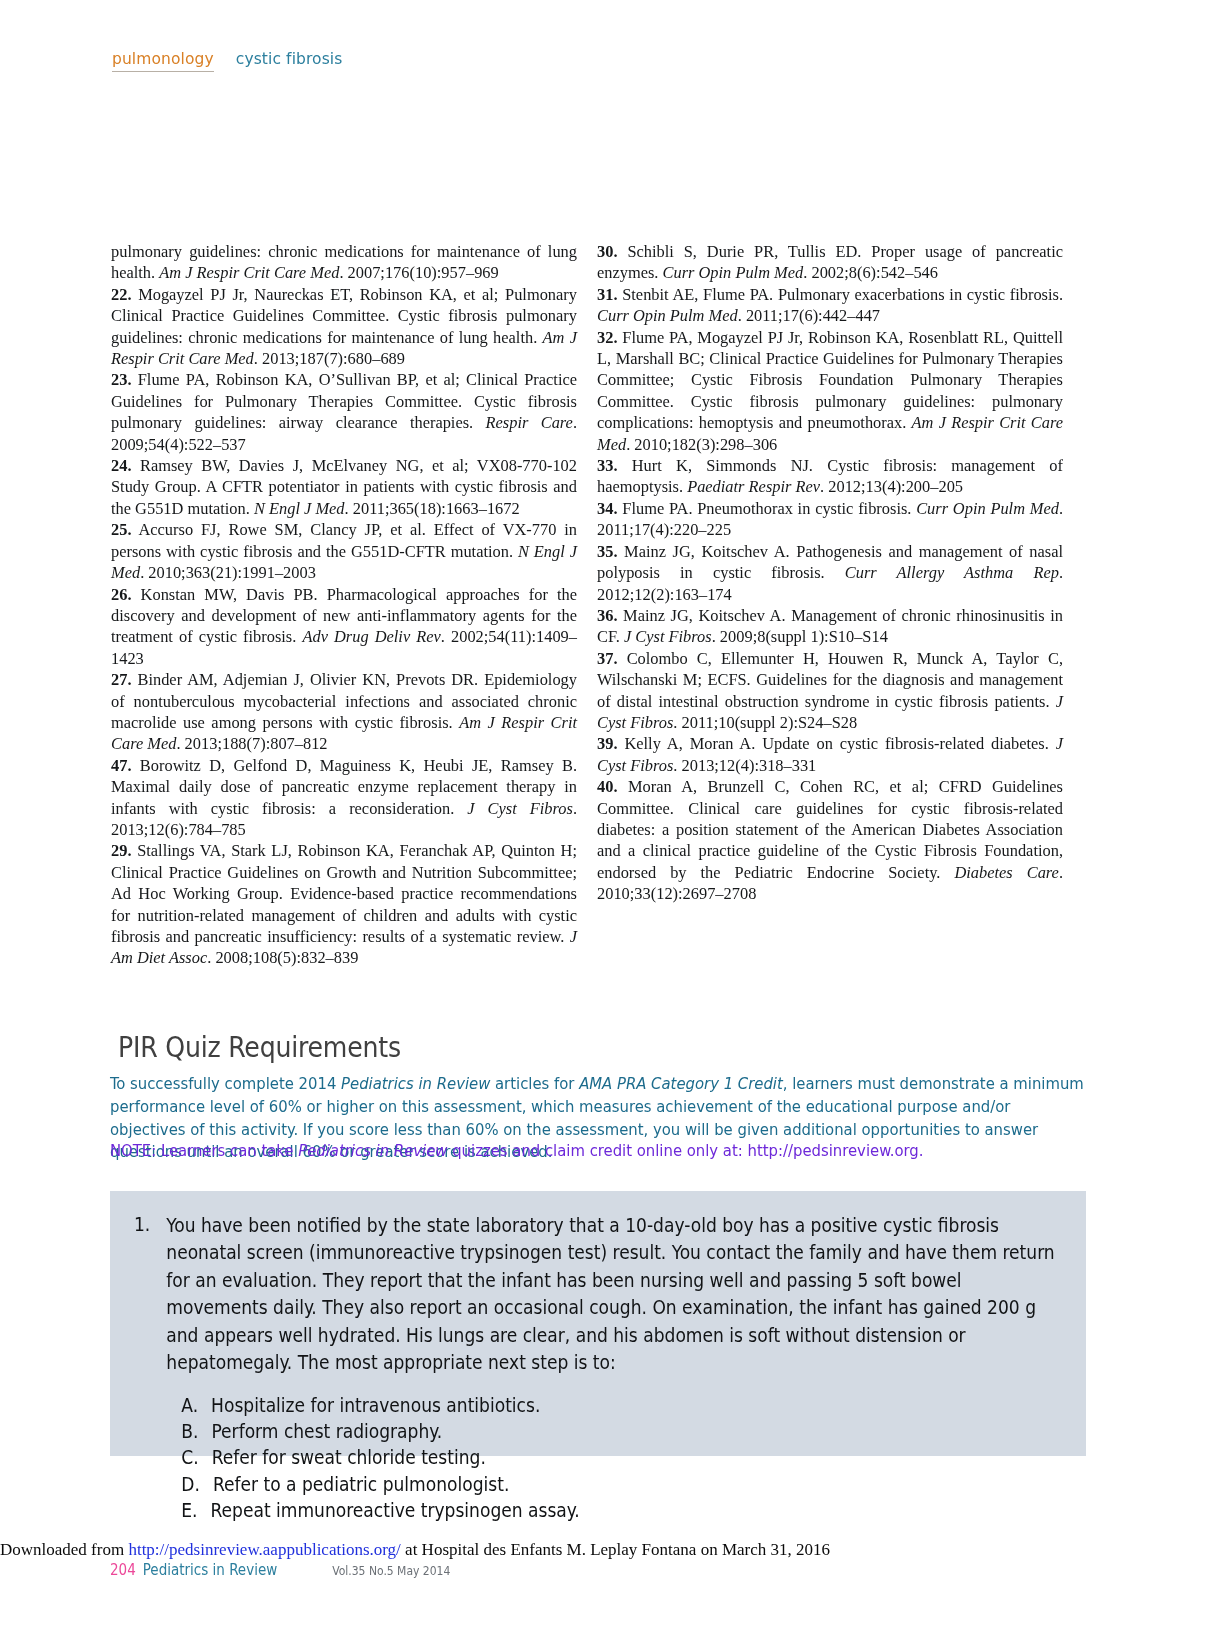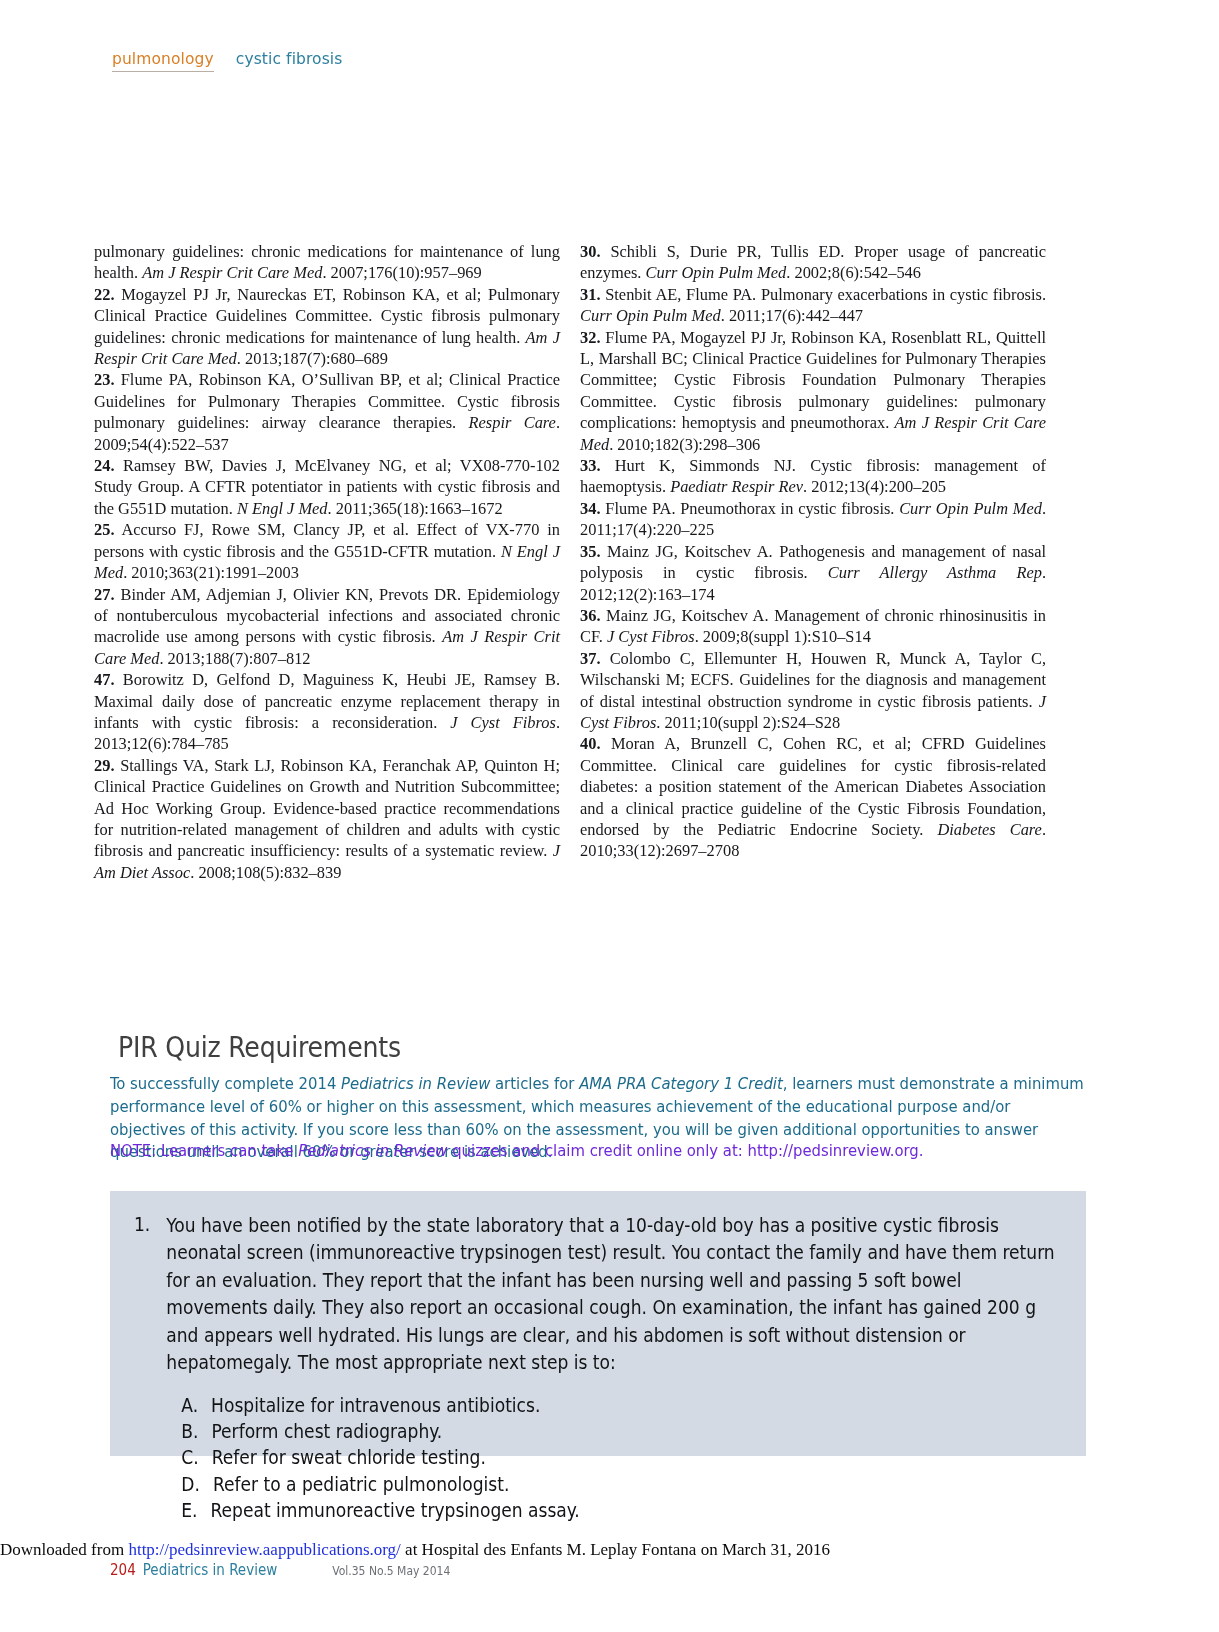--- a/index.html
+++ b/index.html
@@ -33,21 +33,21 @@
     border-bottom: 1.5px solid #b8b0a6;
     padding-bottom: 3px;
   }
   .runhead .kw-secondary {
     color: #2c7f9e;
   }
 
   
   .refs {
     position: absolute;
-    left: 94px;
+    left: 111px;
     top: 241px;
     width: 977px;
     display: flex;
     gap: 20px;
   }
   .refcol {
     width: 466px;
   }
   .ref {
     font-size: 16.4px;
@@ -155,21 +155,21 @@
     left: 110px;
     top: 1561px;
     display: flex;
     align-items: baseline;
     gap: 7px;
     font-family: "DejaVu Sans Condensed", "Liberation Sans Narrow", "Liberation Sans", sans-serif;
     font-stretch: condensed;
   }
   .footer .pgnum {
     font-size: 15px;
-    color: #b91c1c;
+    color: #ec4899;
   }
   .footer .jrnl {
     font-size: 15px;
     color: #2c7f9e;
   }
   .footer .issue {
     font-size: 12px;
     color: #6b7076;
     margin-left: 48px;
   }
@@ -198,33 +198,35 @@
     <span class="kw-secondary">cystic fibrosis</span>
   </div>
 
   <div class="refs">
     <div class="refcol" id="ref-left">
         <p class="ref"><span>pulmonary guidelines: chronic medications for maintenance of lung health. </span><i>Am J Respir Crit Care Med</i><span>. 2007;176(10):957–969</span></p>
         <p class="ref"><span class="num">22.</span><span> Mogayzel PJ Jr, Naureckas ET, Robinson KA, et al; Pulmonary Clinical Practice Guidelines Committee. Cystic fibrosis pulmonary guidelines: chronic medications for maintenance of lung health. </span><i>Am J Respir Crit Care Med</i><span>. 2013;187(7):680–689</span></p>
         <p class="ref"><span class="num">23.</span><span> Flume PA, Robinson KA, O’Sullivan BP, et al; Clinical Practice Guidelines for Pulmonary Therapies Committee. Cystic fibrosis pulmonary guidelines: airway clearance therapies. </span><i>Respir Care</i><span>. 2009;54(4):522–537</span></p>
         <p class="ref"><span class="num">24.</span><span> Ramsey BW, Davies J, McElvaney NG, et al; VX08-770-102 Study Group. A CFTR potentiator in patients with cystic fibrosis and the G551D mutation. </span><i>N Engl J Med</i><span>. 2011;365(18):1663–1672</span></p>
         <p class="ref"><span class="num">25.</span><span> Accurso FJ, Rowe SM, Clancy JP, et al. Effect of VX-770 in persons with cystic fibrosis and the G551D-CFTR mutation. </span><i>N Engl J Med</i><span>. 2010;363(21):1991–2003</span></p>
+        <p class="ref"><span class="num">26.</span><span> Konstan MW, Davis PB. Pharmacological approaches for the discovery and development of new anti-inflammatory agents for the treatment of cystic fibrosis. </span><i>Adv Drug Deliv Rev</i><span>. 2002;54(11):1409–1423</span></p>
         <p class="ref"><span class="num">27.</span><span> Binder AM, Adjemian J, Olivier KN, Prevots DR. Epidemiology of nontuberculous mycobacterial infections and associated chronic macrolide use among persons with cystic fibrosis. </span><i>Am J Respir Crit Care Med</i><span>. 2013;188(7):807–812</span></p>
         <p class="ref"><span class="num">47.</span><span> Borowitz D, Gelfond D, Maguiness K, Heubi JE, Ramsey B. Maximal daily dose of pancreatic enzyme replacement therapy in infants with cystic fibrosis: a reconsideration. </span><i>J Cyst Fibros</i><span>. 2013;12(6):784–785</span></p>
         <p class="ref"><span class="num">29.</span><span> Stallings VA, Stark LJ, Robinson KA, Feranchak AP, Quinton H; Clinical Practice Guidelines on Growth and Nutrition Subcommittee; Ad Hoc Working Group. Evidence-based practice recommendations for nutrition-related management of children and adults with cystic fibrosis and pancreatic insufficiency: results of a systematic review. </span><i>J Am Diet Assoc</i><span>. 2008;108(5):832–839</span></p>
       </div>
     <div class="refcol" id="ref-right">
         <p class="ref"><span class="num">30.</span><span> Schibli S, Durie PR, Tullis ED. Proper usage of pancreatic enzymes. </span><i>Curr Opin Pulm Med</i><span>. 2002;8(6):542–546</span></p>
         <p class="ref"><span class="num">31.</span><span> Stenbit AE, Flume PA. Pulmonary exacerbations in cystic fibrosis. </span><i>Curr Opin Pulm Med</i><span>. 2011;17(6):442–447</span></p>
         <p class="ref"><span class="num">32.</span><span> Flume PA, Mogayzel PJ Jr, Robinson KA, Rosenblatt RL, Quittell L, Marshall BC; Clinical Practice Guidelines for Pulmonary Therapies Committee; Cystic Fibrosis Foundation Pulmonary Therapies Committee. Cystic fibrosis pulmonary guidelines: pulmonary complications: hemoptysis and pneumothorax. </span><i>Am J Respir Crit Care Med</i><span>. 2010;182(3):298–306</span></p>
         <p class="ref"><span class="num">33.</span><span> Hurt K, Simmonds NJ. Cystic fibrosis: management of haemoptysis. </span><i>Paediatr Respir Rev</i><span>. 2012;13(4):200–205</span></p>
         <p class="ref"><span class="num">34.</span><span> Flume PA. Pneumothorax in cystic fibrosis. </span><i>Curr Opin Pulm Med</i><span>. 2011;17(4):220–225</span></p>
         <p class="ref"><span class="num">35.</span><span> Mainz JG, Koitschev A. Pathogenesis and management of nasal polyposis in cystic fibrosis. </span><i>Curr Allergy Asthma Rep</i><span>. 2012;12(2):163–174</span></p>
         <p class="ref"><span class="num">36.</span><span> Mainz JG, Koitschev A. Management of chronic rhinosinusitis in CF. </span><i>J Cyst Fibros</i><span>. 2009;8(suppl 1):S10–S14</span></p>
         <p class="ref"><span class="num">37.</span><span> Colombo C, Ellemunter H, Houwen R, Munck A, Taylor C, Wilschanski M; ECFS. Guidelines for the diagnosis and management of distal intestinal obstruction syndrome in cystic fibrosis patients. </span><i>J Cyst Fibros</i><span>. 2011;10(suppl 2):S24–S28</span></p>
+        <p class="ref"><span class="num">39.</span><span> Kelly A, Moran A. Update on cystic fibrosis-related diabetes. </span><i>J Cyst Fibros</i><span>. 2013;12(4):318–331</span></p>
         <p class="ref"><span class="num">40.</span><span> Moran A, Brunzell C, Cohen RC, et al; CFRD Guidelines Committee. Clinical care guidelines for cystic fibrosis-related diabetes: a position statement of the American Diabetes Association and a clinical practice guideline of the Cystic Fibrosis Foundation, endorsed by the Pediatric Endocrine Society. </span><i>Diabetes Care</i><span>. 2010;33(12):2697–2708</span></p>
       </div>
   </div>
 
   <div class="quiz-head">PIR Quiz Requirements</div>
   <div class="quiz-intro" id="quiz-intro"><span>To successfully complete 2014 </span><i>Pediatrics in Review</i><span> articles for </span><i>AMA PRA Category 1 Credit</i><span>, learners must demonstrate a minimum performance level of 60% or higher on this assessment, which measures achievement of the educational purpose and/or objectives of this activity. If you score less than 60% on the assessment, you will be given additional opportunities to answer questions until an overall 60% or greater score is achieved.</span></div>
   <div class="quiz-note" id="quiz-note"><span>NOTE: Learners can take </span><i>Pediatrics in Review</i><span> quizzes and claim credit online only at: http://pedsinreview.org.</span></div>
 
   <div class="qbox">
     <div class="qrow">

